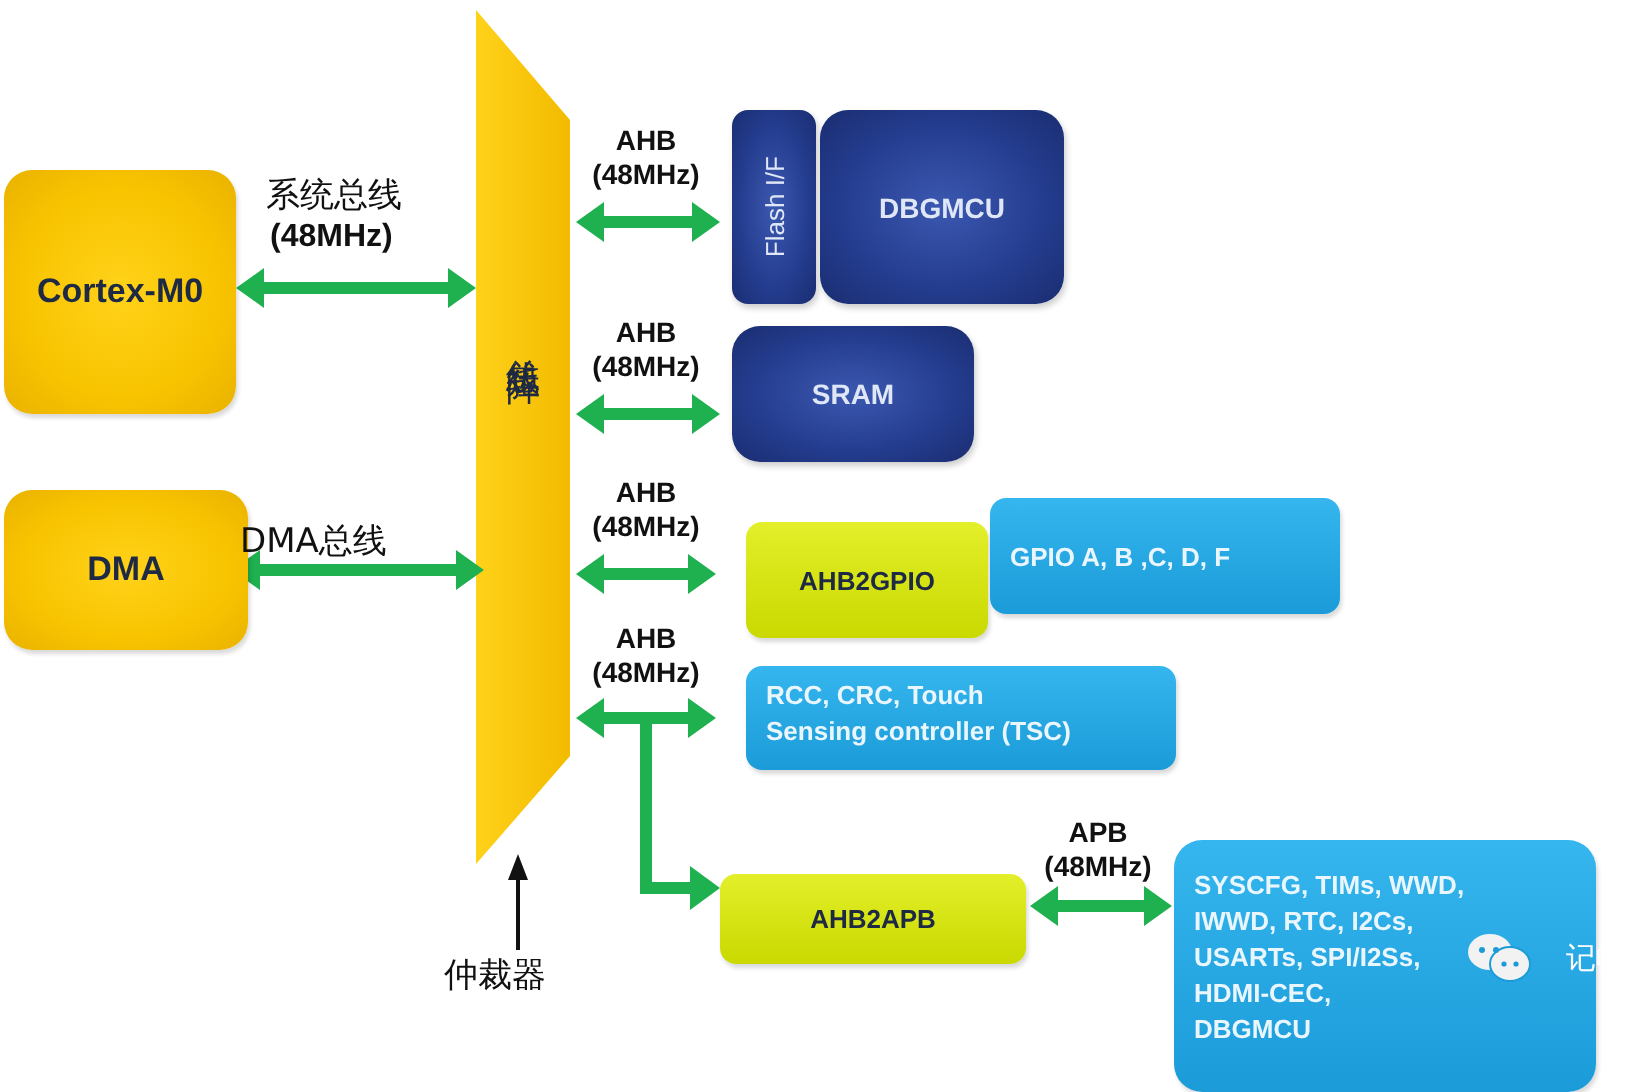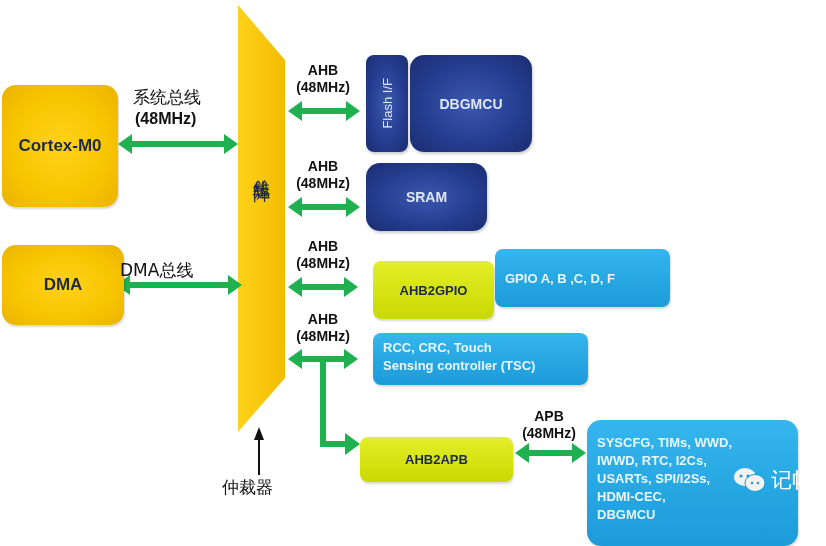--- a/index.html
+++ b/index.html
@@ -86,21 +86,21 @@
       <span>AHB2APB</span>
     </div>
   <div class="lbl" style="left:514px;top:408px;width:70px;"><span>APB</span><br><span>(48MHz)</span></div>
 
   <div class="box cyan multi" style="left:587px;top:388px;width:211px;height:126px;border-radius:14px;padding-top:14px;margin-top:32px;"><span>SYSCFG, TIMs, WWD,
 IWWD, RTC, I2Cs,
 USARTs, SPI/I2Ss,
 HDMI-CEC,
 DBGMCU</span></div>
 
-  <div style="position:absolute;left:733px;top:466px;display:flex;align-items:center;gap:4px;color:#fff;font-size:21px;">
+  <div style="position:absolute;left:733px;top:466px;display:flex;align-items:center;gap:16px;color:#fff;font-size:15px;">
     <svg width="34" height="26" viewBox="0 0 34 26" style="position:static;">
       <ellipse cx="12" cy="10" rx="11" ry="9" fill="#f2f2f2"></ellipse>
       <ellipse cx="22" cy="16" rx="10" ry="8.5" fill="#f2f2f2" stroke="#1b9bd8" stroke-width="1"></ellipse>
       <circle cx="8" cy="9" r="1.5" fill="#1b9bd8"></circle>
         <circle cx="15" cy="9" r="1.5" fill="#1b9bd8"></circle>
       <circle cx="19" cy="16" r="1.3" fill="#1b9bd8"></circle>
         <circle cx="25" cy="16" r="1.3" fill="#1b9bd8"></circle>
     </svg>
     <span>记帖</span>
   </div>

